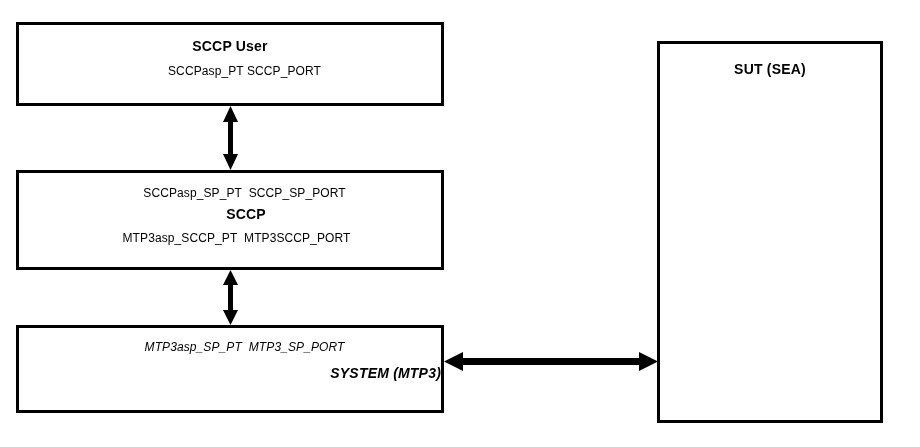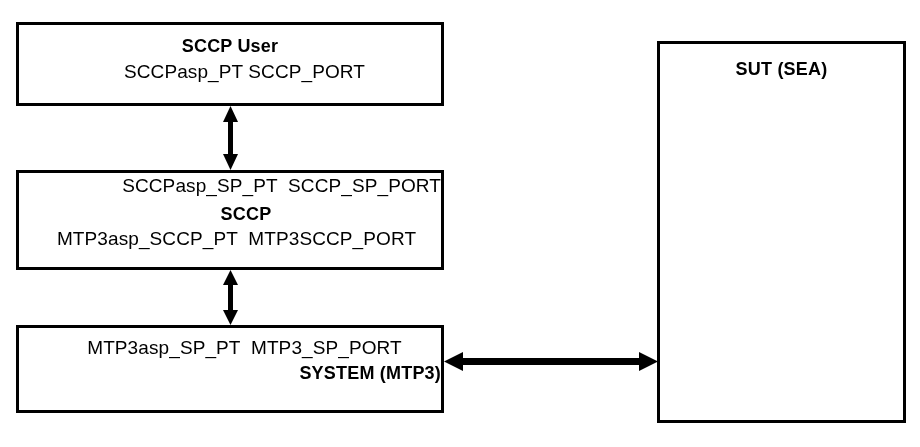--- a/index.html
+++ b/index.html
@@ -20,56 +20,56 @@
   }
   .box {
     position: absolute;
     box-sizing: border-box;
     border: 3px solid #000000;
     background: #ffffff;
     text-align: center;
   }
   .title {
     font-weight: bold;
-    font-size: 18px;
+    font-size: 14px;
     line-height: 26px;
     letter-spacing: 0.2px;
     white-space: pre;
   }
   .sub {
     font-weight: normal;
-    font-size: 19px;
+    font-size: 12px;
     line-height: 21px;
     letter-spacing: 0.1px;
     white-space: pre;
     margin-left: 29px;
   }
 
   
   #box-sccp-user {
     left: 16px;  top: 22px;  width: 428px; height: 84px;
   }
   #box-sccp-user .title { position: absolute; left: 0; right: 0; top: 8px; }
   #box-sccp-user .sub   { position: absolute; left: 0; right: 0; top: 36px; }
 
   #box-sccp {
     left: 16px;  top: 170px; width: 428px; height: 100px;
   }
-  #box-sccp .sub-top { position: absolute; left: 0; right: 0; top: 2px; text-align: right; }
+  #box-sccp .sub-top { position: absolute; left: 0; right: 0; top: 10px; }
   #box-sccp .title   { position: absolute; left: 0; right: 0; top: 28px; margin-left: 32px; }
   #box-sccp .sub-bot { position: absolute; left: 0; right: 16px; top: 55px; }
 
   #box-system {
-    left: 16px;  top: 325px; width: 428px; height: 88px;
+    left: 16px;  top: 325px; width: 428px; height: 88px; font-style: italic;
   }
   #box-system .sub   { position: absolute; left: 0; right: 0; top: 9px; }
   #box-system .title { position: absolute; left: 0; right: 0; top: 32px; text-align: right; }
 
   #box-sut {
-    left: 657px; top: 41px;  width: 249px; height: 382px;
+    left: 657px; top: 41px;  width: 226px; height: 382px;
   }
   #box-sut .title { position: absolute; left: 0; right: 0; top: 12px; }
 
   
   .arrow-v {
     position: absolute;
     left: 222px;
     width: 17px;
   }
   #arrow-user-sccp { top: 106px; height: 64px; }

